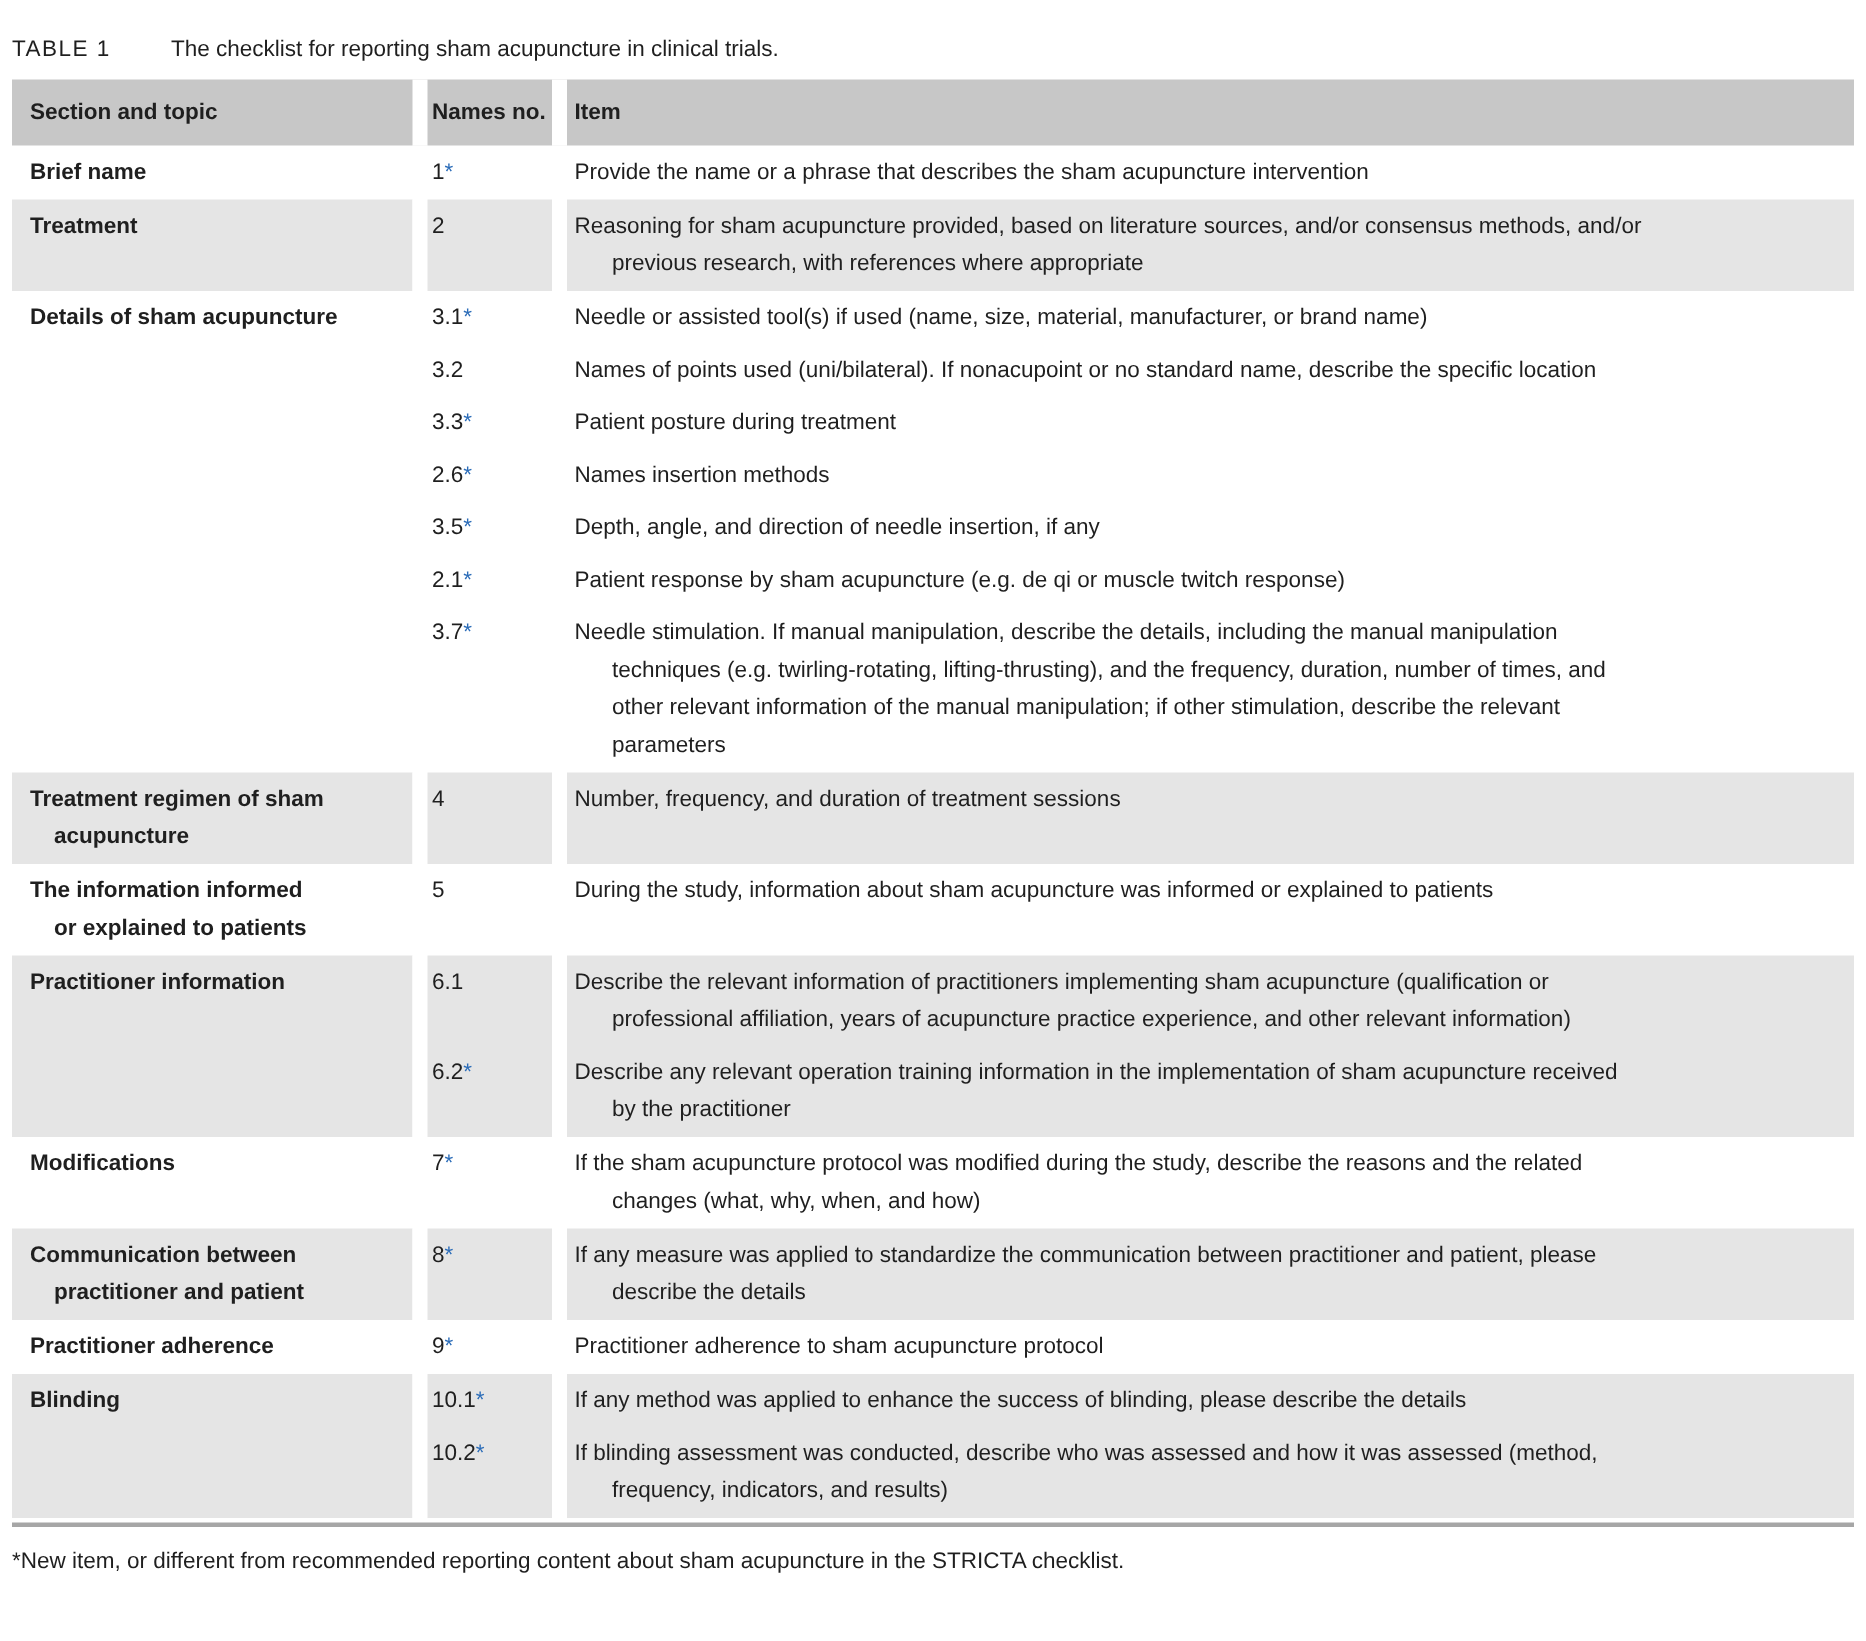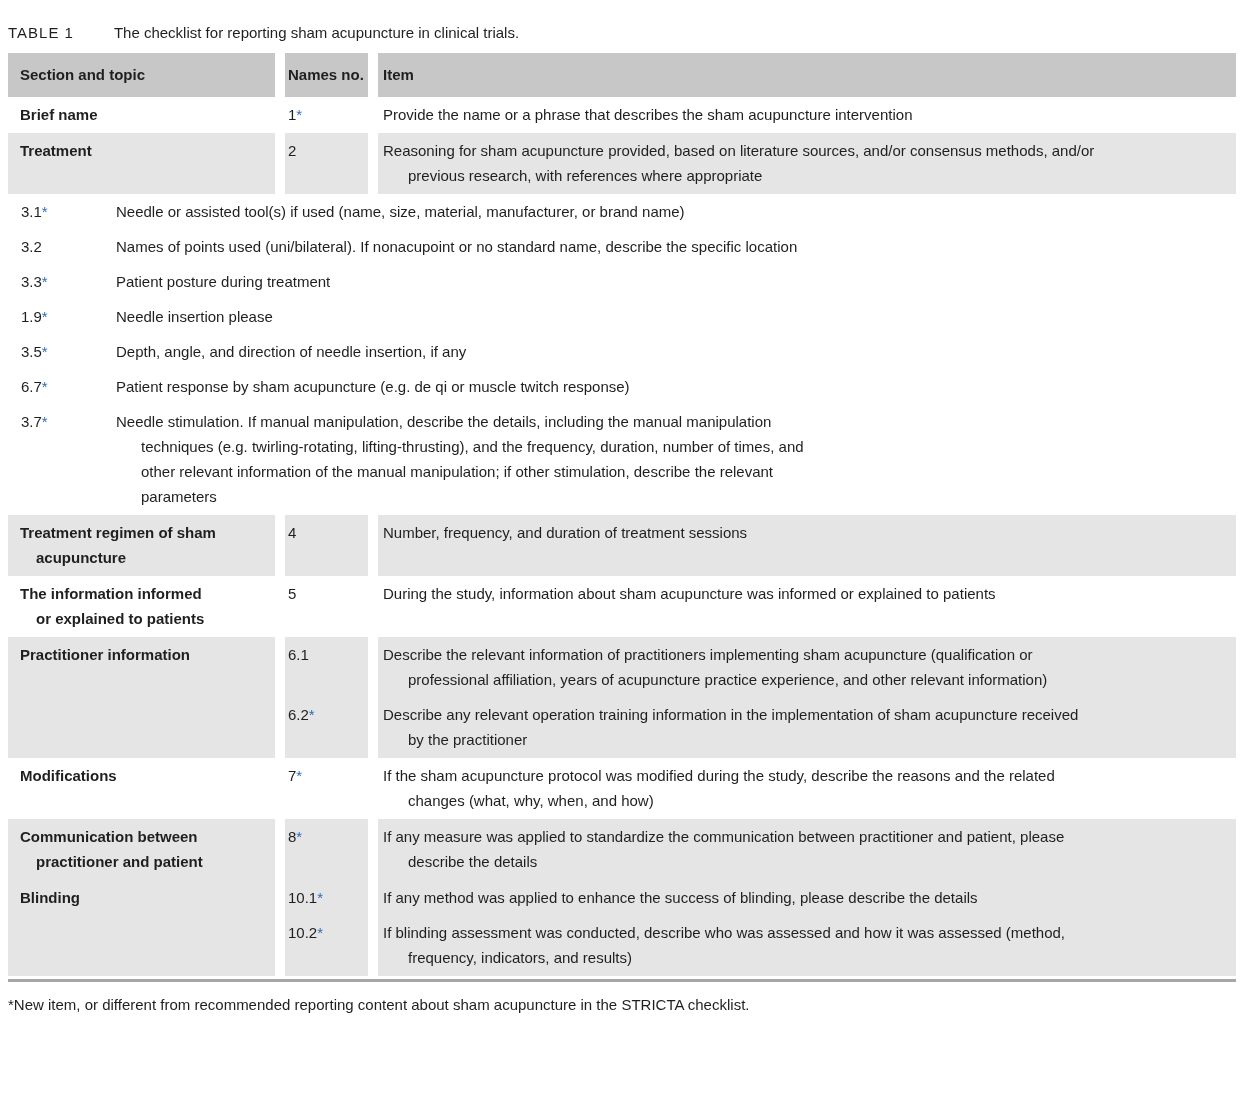--- a/index.html
+++ b/index.html
@@ -72,49 +72,50 @@
           <div class="items">
             <div class="itemrow">
               <div class="cell c2 shaded"><span>2</span></div>
               <div class="colgap"></div>
               <div class="cell c3 shaded">Reasoning for sham acupuncture provided, based on literature sources, and/or consensus methods, and/or
 previous research, with references where appropriate</div>
             </div>
           </div>
         </div>
         <div class="row">
+          <div class="cell c1 section">Details of sham acupuncture</div>
           <div class="colgap"></div>
           <div class="items">
             <div class="itemrow">
               <div class="cell c2"><span>3.1</span><span class="star">*</span></div>
               <div class="colgap"></div>
               <div class="cell c3">Needle or assisted tool(s) if used (name, size, material, manufacturer, or brand name)</div>
             </div>
             <div class="itemrow">
               <div class="cell c2"><span>3.2</span></div>
               <div class="colgap"></div>
               <div class="cell c3">Names of points used (uni/bilateral). If nonacupoint or no standard name, describe the specific location</div>
             </div>
             <div class="itemrow">
               <div class="cell c2"><span>3.3</span><span class="star">*</span></div>
               <div class="colgap"></div>
               <div class="cell c3">Patient posture during treatment</div>
             </div>
             <div class="itemrow">
-              <div class="cell c2"><span>1.9</span><span class="star">*</span></div>
-              <div class="colgap"></div>
-              <div class="cell c3">Needle insertion please</div>
+              <div class="cell c2"><span>2.6</span><span class="star">*</span></div>
+              <div class="colgap"></div>
+              <div class="cell c3">Names insertion methods</div>
             </div>
             <div class="itemrow">
               <div class="cell c2"><span>3.5</span><span class="star">*</span></div>
               <div class="colgap"></div>
               <div class="cell c3">Depth, angle, and direction of needle insertion, if any</div>
             </div>
             <div class="itemrow">
-              <div class="cell c2"><span>6.7</span><span class="star">*</span></div>
+              <div class="cell c2"><span>2.1</span><span class="star">*</span></div>
               <div class="colgap"></div>
               <div class="cell c3">Patient response by sham acupuncture (e.g. de qi or muscle twitch response)</div>
             </div>
             <div class="itemrow">
               <div class="cell c2"><span>3.7</span><span class="star">*</span></div>
               <div class="colgap"></div>
               <div class="cell c3">Needle stimulation. If manual manipulation, describe the details, including the manual manipulation
 techniques (e.g. twirling-rotating, lifting-thrusting), and the frequency, duration, number of times, and
 other relevant information of the manual manipulation; if other stimulation, describe the relevant
 parameters</div>
@@ -182,20 +183,31 @@
           <div class="items">
             <div class="itemrow">
               <div class="cell c2 shaded"><span>8</span><span class="star">*</span></div>
               <div class="colgap"></div>
               <div class="cell c3 shaded">If any measure was applied to standardize the communication between practitioner and patient, please
 describe the details</div>
             </div>
           </div>
         </div>
         <div class="row">
+          <div class="cell c1 section">Practitioner adherence</div>
+          <div class="colgap"></div>
+          <div class="items">
+            <div class="itemrow">
+              <div class="cell c2"><span>9</span><span class="star">*</span></div>
+              <div class="colgap"></div>
+              <div class="cell c3">Practitioner adherence to sham acupuncture protocol</div>
+            </div>
+          </div>
+        </div>
+        <div class="row">
           <div class="cell c1 section shaded">Blinding</div>
           <div class="colgap"></div>
           <div class="items">
             <div class="itemrow">
               <div class="cell c2 shaded"><span>10.1</span><span class="star">*</span></div>
               <div class="colgap"></div>
               <div class="cell c3 shaded">If any method was applied to enhance the success of blinding, please describe the details</div>
             </div>
             <div class="itemrow">
               <div class="cell c2 shaded"><span>10.2</span><span class="star">*</span></div>

